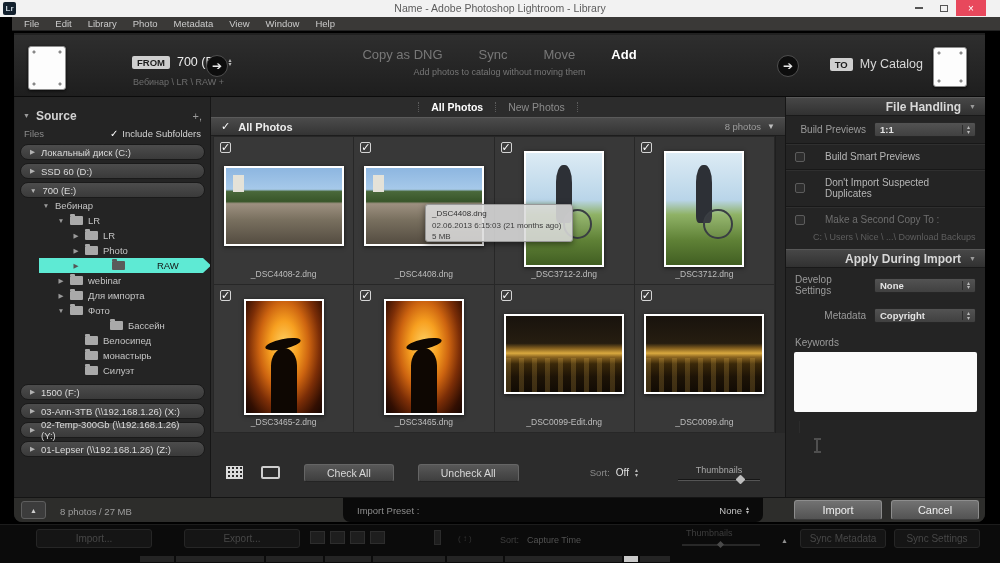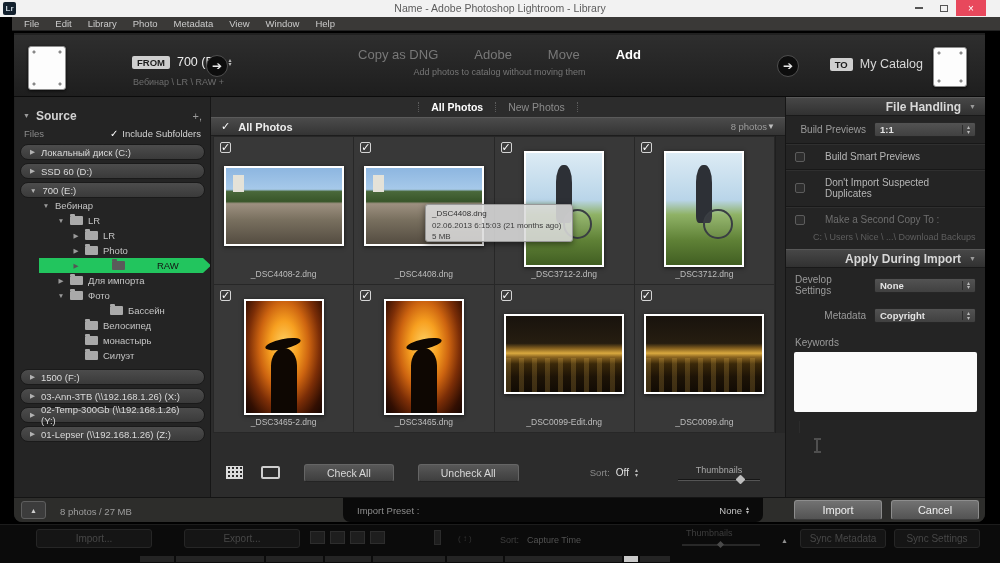--- a/index.html
+++ b/index.html
@@ -65,37 +65,37 @@
   .drive-btn{height:16px;margin:3px 5px 0 5px;background:linear-gradient(#4c4c4c,#3a3a3a);
     border:1px solid #1a1a1a;border-radius:8px;display:flex;align-items:center;gap:6px;
     font-size:9.5px;color:#dadada;padding:0 9px;}
   .drive-btn .tri{font-size:6.5px;color:#b2b2b2;}
   .drive-btn.gap{margin-top:6px;}
   .tree-row{height:15px;display:flex;align-items:center;gap:5px;font-size:9.5px;color:#c4c4c4;}
   .tree-row .tri{width:8px;text-align:center;font-size:6.5px;color:#9a9a9a;flex:none;}
   .folder{width:13px;height:9px;background:#a9a9a9;border-radius:1px;position:relative;flex:none;}
   .folder::before{content:"";position:absolute;top:-2px;left:0;width:5px;height:2px;background:#a9a9a9;
     border-radius:1px 1px 0 0;}
-  .tree-row.sel{background:#22c55e;color:#141414;margin-left:0;margin-right:-1px;border-radius:2px 0 0 2px;
+  .tree-row.sel{background:#5eead4;color:#141414;margin-left:0;margin-right:-1px;border-radius:2px 0 0 2px;
     clip-path:polygon(24px 0,calc(100% - 8px) 0,100% 50%,calc(100% - 8px) 100%,24px 100%);gap:32px;}
   .tree-row.sel .tri{color:#555;}
   .tree-row.sel .folder{background:#5a5a5a;}
   .tree-row.sel .folder::before{background:#5a5a5a;}
 
   
   .center{position:absolute;top:64px;left:197px;right:200px;bottom:25px;background:#2c2c2c;}
   .tabstrip{height:20px;display:flex;align-items:center;justify-content:center;gap:12px;}
   .tab{font-size:10.5px;color:#8b8b8b;}
   .tab.active{color:#fff;font-weight:bold;}
   .tab-div{width:1px;height:10px;border-left:1px dotted #5c5c5c;}
   .photos-header{height:19px;background:linear-gradient(#4b4b4b,#343434);border-top:1px solid #5a5a5a;
     border-bottom:1px solid #1d1d1d;display:flex;align-items:center;padding:0 10px;gap:8px;}
   .ph-check{color:#fff;font-size:11px;}
   .ph-title{font-size:11px;color:#ececec;font-weight:bold;}
-  .ph-count{margin-left:auto;font-size:9.5px;color:#9d9d9d;display:flex;align-items:center;}
+  .ph-count{margin-left:auto;font-size:9.5px;color:#9d9d9d;display:flex;align-items:center;gap:6px;}
   .ph-count .tri{font-size:8px;color:#bdbdbd;}
   .grid{position:absolute;top:39px;left:2px;right:10px;bottom:64px;background:#383838;
     display:grid;grid-template-columns:repeat(4,1fr);grid-template-rows:1fr 1fr;
     border-top:1px solid #272727;border-left:1px solid #272727;}
   .scroll-gutter{position:absolute;top:39px;right:0;bottom:64px;width:10px;background:#272727;
     border-left:1px solid #1f1f1f;}
   .cell{position:relative;border-right:1px solid #272727;border-bottom:1px solid #272727;
     display:flex;align-items:center;justify-content:center;}
   .photo-check{position:absolute;top:5px;left:6px;width:11px;height:11px;border:1.2px solid #d4d4d4;
     border-radius:2px;background:rgba(70,70,70,.25);color:#fff;font-size:11px;line-height:9px;
@@ -257,21 +257,21 @@
     <div class="doc-icon src"></div>
     <div class="from-row">
       <span class="badge">FROM</span>
       <span class="src-name">700 (E:)</span>
       <span class="updown"></span>
     </div>
     <div class="src-path">Вебинар \ LR \ RAW +</div>
     <div class="arrow-circle left">➔</div>
     <div class="methods">
         <div class="method">Copy as DNG</div>
-        <div class="method">Adobe</div>
+        <div class="method">Sync</div>
         <div class="method">Move</div>
         <div class="method active">Add</div>
       </div>
     <div class="method-desc">Add photos to catalog without moving them</div>
     <div class="arrow-circle right">➔</div>
     <div class="to-group">
       <span class="badge">TO</span>
       <span class="dst-name">My Catalog</span>
     </div>
     <div class="doc-icon dst"></div>
@@ -319,20 +319,25 @@
         </div>
         <div class="tree-row" style="padding-left: 57px;">
           <span class="tri">▶</span>
           <span class="folder"></span>
           <span>Photo</span>
         </div>
         <div class="tree-row sel" style="padding-left: 57px;">
           <span class="tri">▶</span>
           <span class="folder"></span>
           <span>RAW</span>
+        </div>
+        <div class="tree-row" style="padding-left: 42px;">
+          <span class="tri">▶</span>
+          <span class="folder"></span>
+          <span>webinar</span>
         </div>
         <div class="tree-row" style="padding-left: 42px;">
           <span class="tri">▶</span>
           <span class="folder"></span>
           <span>Для импорта</span>
         </div>
         <div class="tree-row" style="padding-left: 42px;">
           <span class="tri">▼</span>
           <span class="folder"></span>
           <span>Фото</span>

